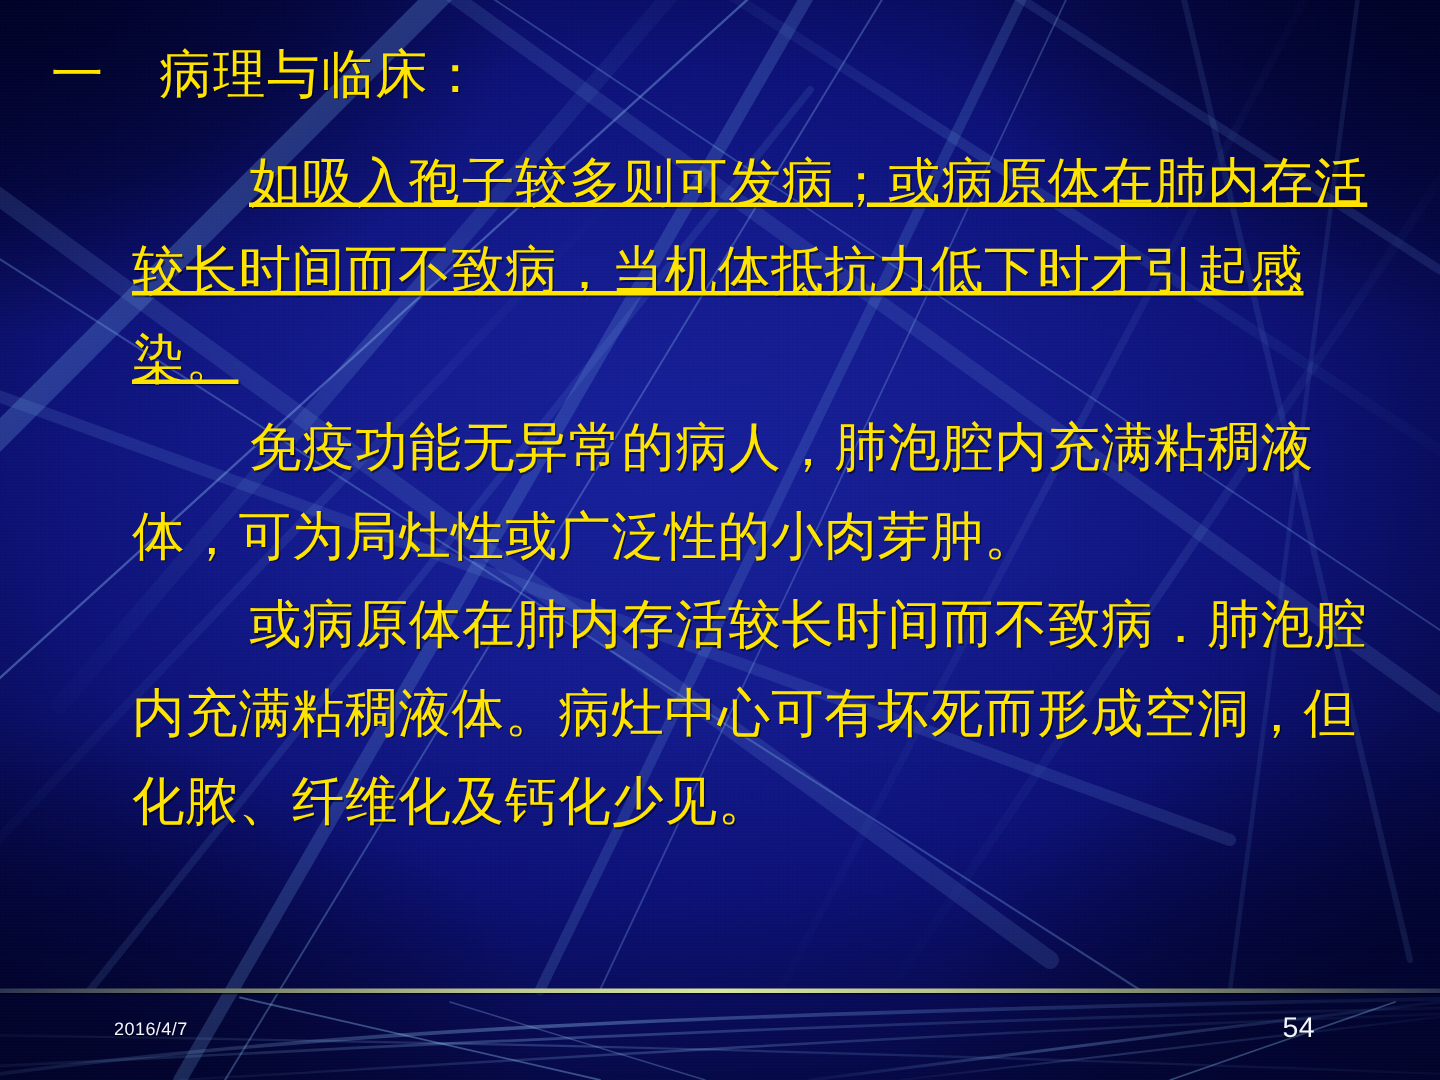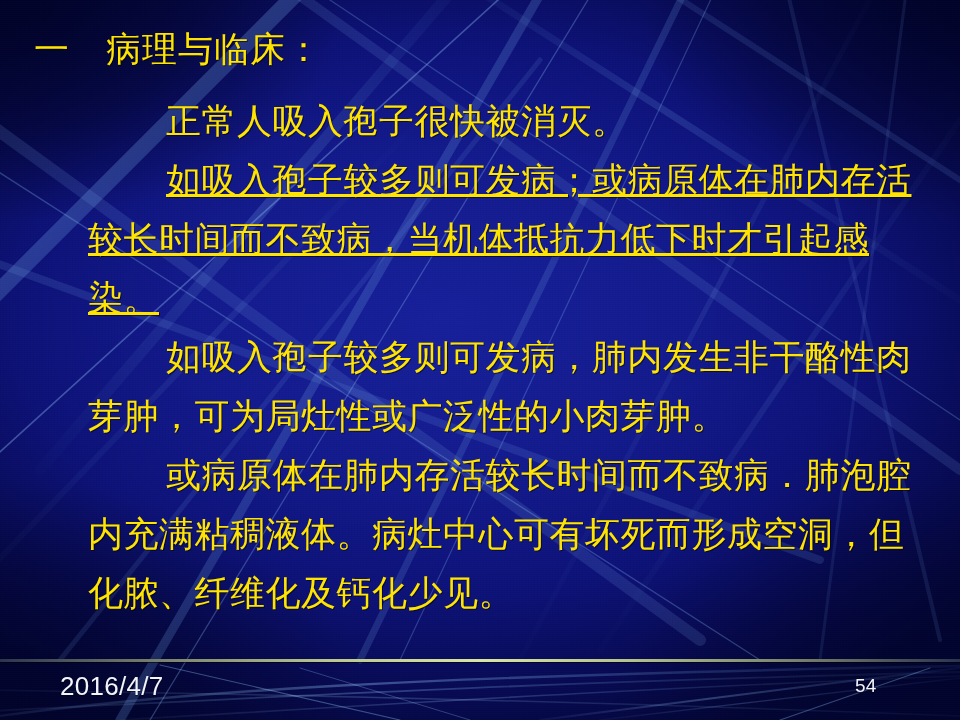--- a/index.html
+++ b/index.html
@@ -106,26 +106,26 @@
       #b9c68f 34%,
       #d8e6a2 50%,
       #b3c18c 66%,
       #6c7566 86%,
       #2a3450 100%);
     box-shadow: 0 1px 0 rgba(0,0,0,0.55);
   }
 
   .footer-date {
     position: absolute;
-    left: 60px;
+    left: 76px;
     top: 686px;
     transform: translateY(-50%);
     color: #f2f4ff;
     font-family: "Liberation Sans", sans-serif;
-    font-size: 26px;
+    font-size: 12px;
     letter-spacing: 0.3px;
     z-index: 6;
     text-shadow: 0 1px 1px rgba(0,0,0,0.6);
   }
 
   .footer-pagenum {
     position: absolute;
     left: 855px;
     top: 686px;
     transform: translateY(-50%);
@@ -207,23 +207,22 @@
     </svg>
   </div>
 
   <div class="bg-noise"></div>
 
   <div class="content">
 
     <div class="slide-title">一　病理与临床：</div>
 
     <div class="body-block">
-      <p class="para p1">正常人吸入孢子很快被消灭。</p>
       <p class="para p2">如吸入孢子较多则可发病；或病原体在肺内存活较长时间而不致病，当机体抵抗力低下时才引起感染。</p>
-      <p class="para p3">如吸入孢子较多则可发病，肺内发生非干酪性肉芽肿，可为局灶性或广泛性的小肉芽肿。</p>
+      <p class="para p3">免疫功能无异常的病人，肺泡腔内充满粘稠液体，可为局灶性或广泛性的小肉芽肿。</p>
       <p class="para p4">或病原体在肺内存活较长时间而不致病．肺泡腔内充满粘稠液体。病灶中心可有坏死而形成空洞，但化脓、纤维化及钙化少见。</p>
     </div>
 
   </div>
 
   <div class="footer-rule"></div>
 
   <div class="footer-date">2016/4/7</div>
 
   <div class="footer-pagenum">54</div>

